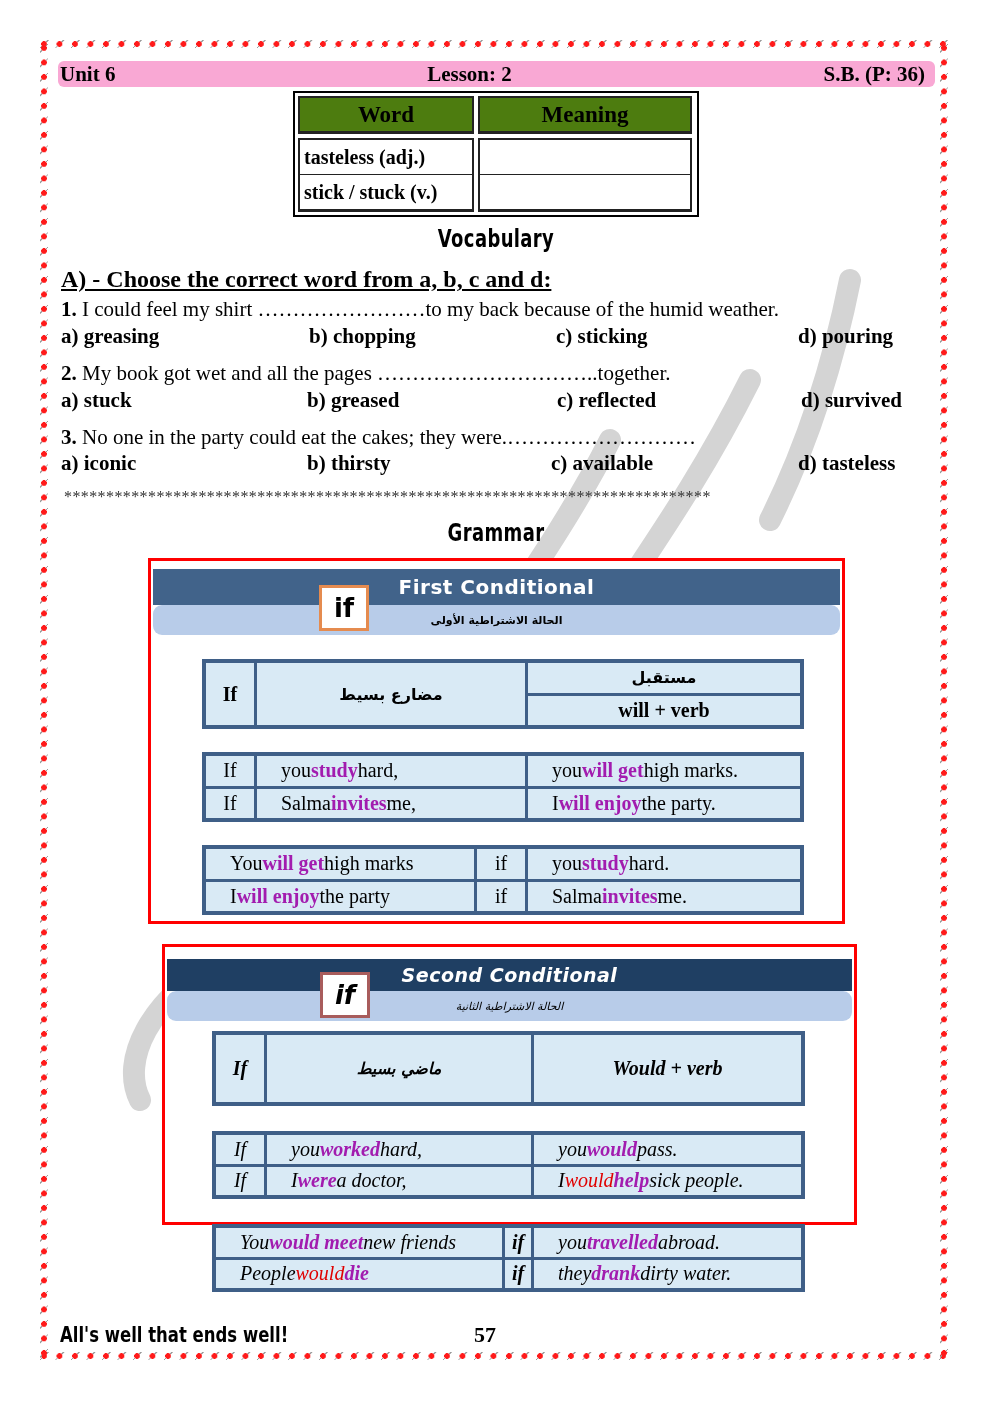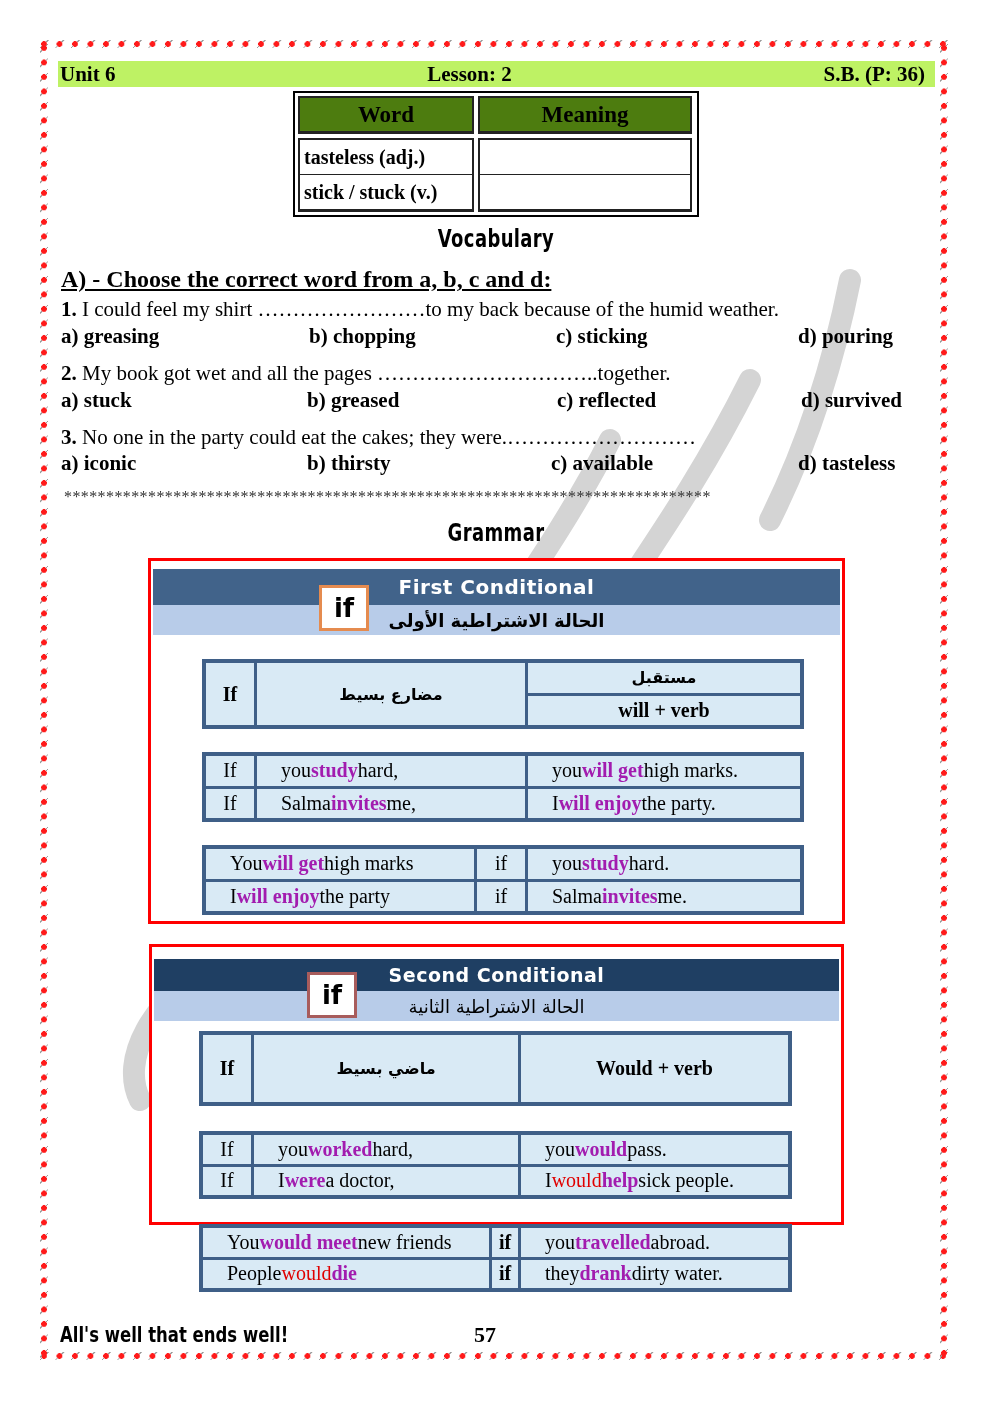--- a/index.html
+++ b/index.html
@@ -18,23 +18,23 @@
       background-size: 12px 14.5px; background-repeat: repeat-y; }
     #border-top { top: 40px; }
     #border-bottom { top: 1352px; }
     #border-left { left: 40px; }
     #border-right { left: 940px; }
 
     
     .watermark { position: absolute; left: 110px; top: 260px; width: 800px; height: 860px; pointer-events: none; }
 
     
-    .header-bar { position: absolute; left: 58px; top: 61px; width: 877px; height: 26px; background: #bef264;
+    .header-bar { position: absolute; left: 58px; top: 61px; width: 877px; height: 26px; background: #f9a8d4;
       display: flex; align-items: center; justify-content: space-between; padding: 0 10px 0 2px;
-      font-weight: bold; font-size: 21px; }
+      font-weight: bold; font-size: 21px; border-radius: 6px; }
     .header-bar span { font-family: "Liberation Serif", serif; }
 
     
     .word-table { position: absolute; left: 293px; top: 91px; width: 406px; height: 126px;
       border: 2px solid #000; padding: 3px; }
     .wt-grid { display: grid; grid-template-columns: 176px 214px; column-gap: 4px; row-gap: 4px; }
     .wt-head { height: 38px; background: #4d7c0f; border: 2px solid #222; border-bottom-width: 3px;
       display: flex; align-items: center; justify-content: center; font-weight: bold; font-size: 23px; }
     .wt-body { border: 2px solid #222; border-bottom-width: 3px; height: 74px; display: flex; flex-direction: column; }
     .wt-cell { flex: 1; display: flex; align-items: center; padding-left: 4px; font-weight: bold; font-size: 20px; }
@@ -52,28 +52,28 @@
     .question b { font-weight: bold; }
     .options { position: absolute; left: 61px; width: 860px; height: 26px; font-weight: bold; font-size: 21px; }
     .options span { position: absolute; top: 0; white-space: nowrap; }
 
     .stars { position: absolute; left: 64px; top: 488px; width: 864px; overflow: hidden; white-space: nowrap;
       font-size: 16px; color: #333; letter-spacing: 0.4px; }
 
     
     .cond-panel { position: absolute; border: 3px solid #ff0000; background: #fff; }
     #first-panel { left: 148px; top: 558px; width: 697px; height: 366px; }
-    #second-panel { left: 149px; top: 944px; width: 695px; height: 281px; }
+    #second-panel { left: 162px; top: 944px; width: 695px; height: 281px; font-style: italic; }
 
     .cond-band { position: absolute; left: 2px; right: 2px; height: 36px; display: flex; align-items: center; justify-content: center;
       color: #ffffff; font-family: "DejaVu Sans", sans-serif; font-weight: bold; font-size: 20px; letter-spacing: 0.5px; }
     #first-panel .cond-band { top: 8px; background: #41638a; }
     #second-panel .cond-band { top: 12px; background: #1f3f63; height: 32px; font-size: 19px; }
     .cond-sub { position: absolute; left: 2px; right: 2px; height: 30px; background: #b8cce9; display: flex; align-items: center; justify-content: center;
-      font-family: "DejaVu Sans", sans-serif; font-size: 18px; direction: rtl; }
+      font-family: "DejaVu Sans", sans-serif; font-size: 11px; direction: rtl; border-radius: 9px; }
     #first-panel .cond-sub { top: 44px; font-weight: bold; }
     #second-panel .cond-sub { top: 44px; }
     .if-badge { position: absolute; background: #fff; display: flex; align-items: center; justify-content: center;
       font-family: "DejaVu Sans", sans-serif; font-weight: bold; font-size: 26px; }
     #first-panel .if-badge { left: 168px; top: 24px; width: 50px; height: 46px; border: 3px solid #e58b4f; }
     #second-panel .if-badge { left: 155px; top: 25px; width: 50px; height: 46px; border: 3px solid #a85c5c; }
 
     .gtable { position: absolute; background: #3f5f87; padding: 4px; display: grid; gap: 3px; }
     .gcell { background: #d9eaf5; display: flex; align-items: center; font-size: 20px; padding-left: 24px; white-space: nowrap; }
     .gcell.center { justify-content: center; padding-left: 0; }

